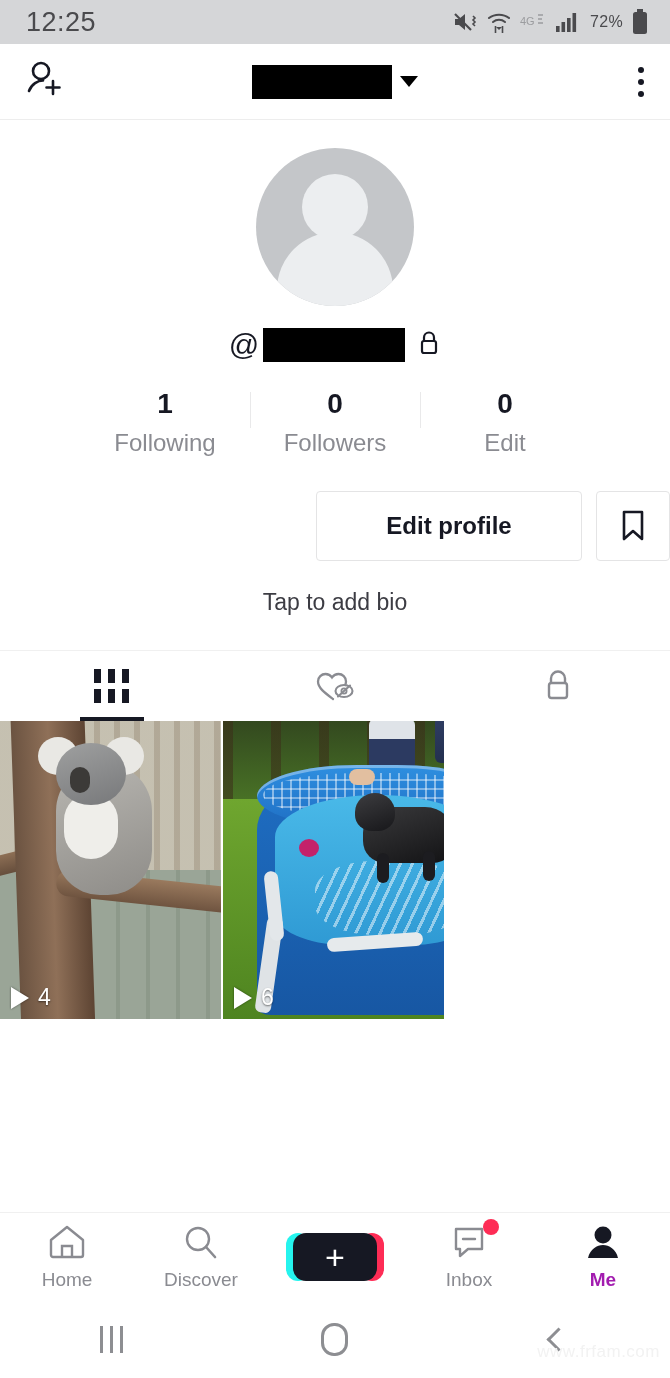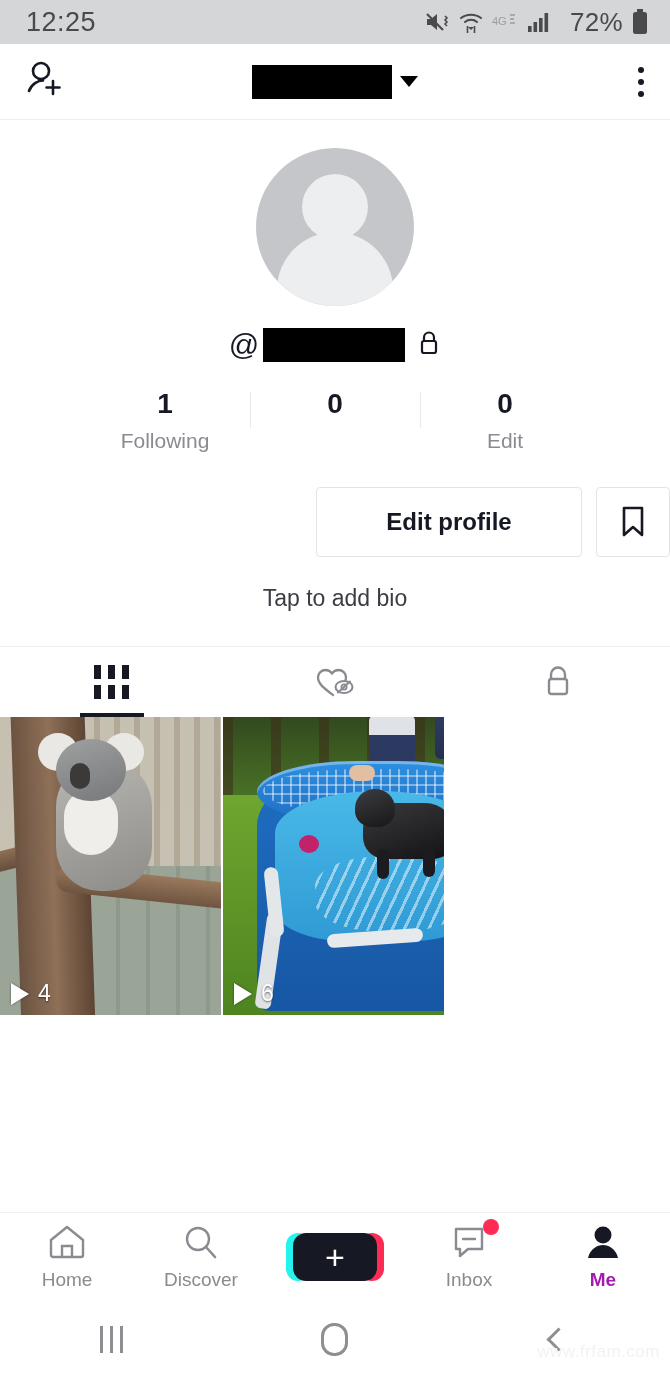--- a/index.html
+++ b/index.html
@@ -13,21 +13,21 @@
 
   
   .statusbar {
     height: 44px; background: #d5d6d8;
     display: flex; align-items: center; justify-content: space-between;
     padding: 0 22px 0 26px;
   }
   .status-time { font-size: 27px; color: #4a4a4d; letter-spacing: .5px; }
   .status-right { display: flex; align-items: center; gap: 9px; }
   .status-right svg { display:block; }
-  .battery-pct { font-size: 26px; color:#4a4a4d; margin-left:10px; letter-spacing:.3px;}
+  .battery-pct { font-size: 16px; color:#4a4a4d; margin-left:2px; letter-spacing:.3px;}
 
   
   .header {
     height: 76px; background:#fff;
     display:flex; align-items:center; justify-content:space-between;
     padding: 0 26px 0 22px;
     border-bottom: 1px solid #ededed;
     position: relative;
   }
   .header-center { position:absolute; left:0; right:0; display:flex; align-items:center; justify-content:center; gap:8px; pointer-events:none; }
@@ -47,21 +47,21 @@
   .at-sign { font-size:30px; color:#161823; }
   .redacted-user { width:142px; height:34px; background:#000; display:block; }
   .lock-sm { margin-left:8px; }
 
   .stats { display:flex; align-items:flex-start; justify-content:center; margin-top:26px; }
   .stat { width:170px; text-align:center; position:relative; }
   .stat + .stat::before {
     content:""; position:absolute; left:0; top:4px; width:1px; height:36px; background:#e9e9ea;
   }
   .stat-num { font-size:28px; font-weight:bold; color:#161823; line-height:1.15; }
-  .stat-label { font-size:21px; color:#8a8b91; margin-top:9px; }
+  .stat-label { font-size:24px; color:#8a8b91; margin-top:9px; }
 
   .actions { display:flex; justify-content:flex-end; align-items:center; gap:14px; margin-top:34px; }
   .btn-edit {
     width:266px; height:70px; border:1px solid #e4e4e5; border-radius:4px; background:#fff;
     font-size:24px; font-weight:bold; color:#161823;
     display:flex; align-items:center; justify-content:center;
   }
   .btn-bookmark {
     width:74px; height:70px; border:1px solid #e4e4e5; border-radius:4px; background:#fff;
     display:flex; align-items:center; justify-content:center;
@@ -255,20 +255,21 @@
       </span>
     </div>
 
     <div class="stats">
       <div class="stat">
         <div class="stat-num">1</div>
         <div class="stat-label">Following</div>
       </div>
       <div class="stat">
         <div class="stat-num">0</div>
+        <div class="stat-label">Followers</div>
       </div>
       <div class="stat">
         <div class="stat-num">0</div>
         <div class="stat-label">Edit</div>
       </div>
     </div>
 
     <div class="actions">
       <div class="btn-edit">Edit profile</div>
       <div class="btn-bookmark">

